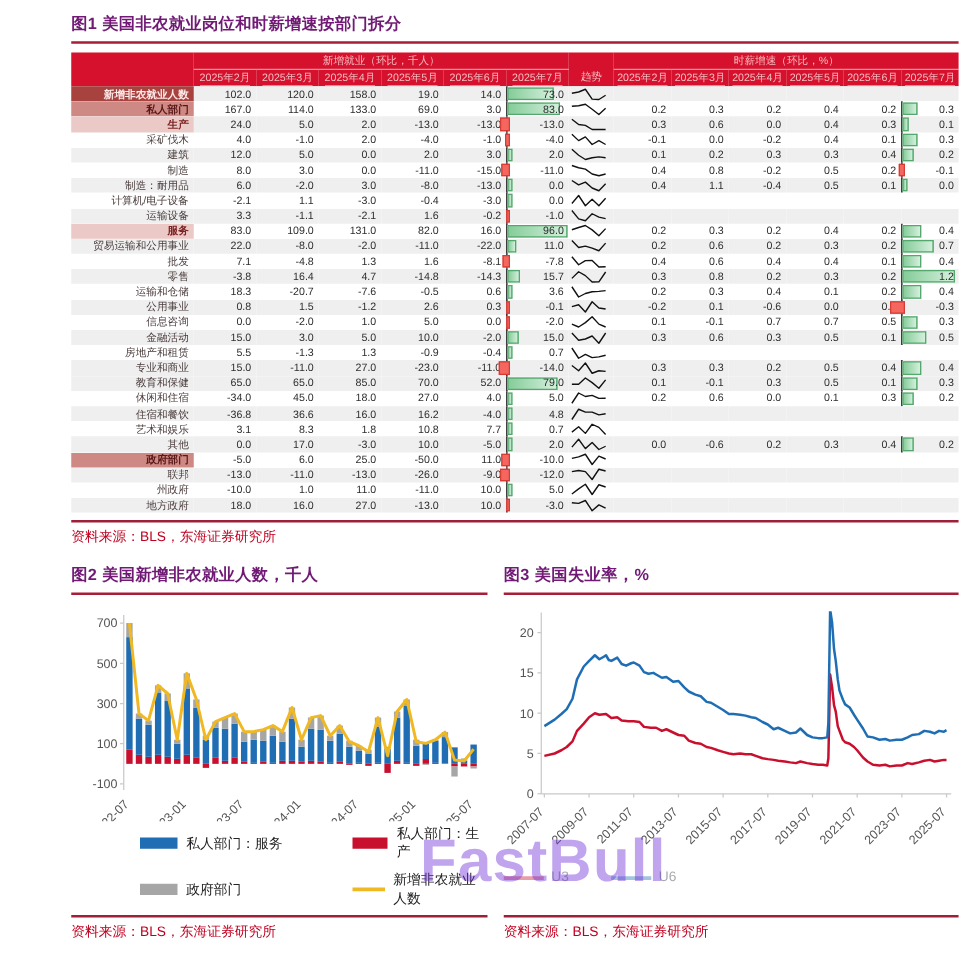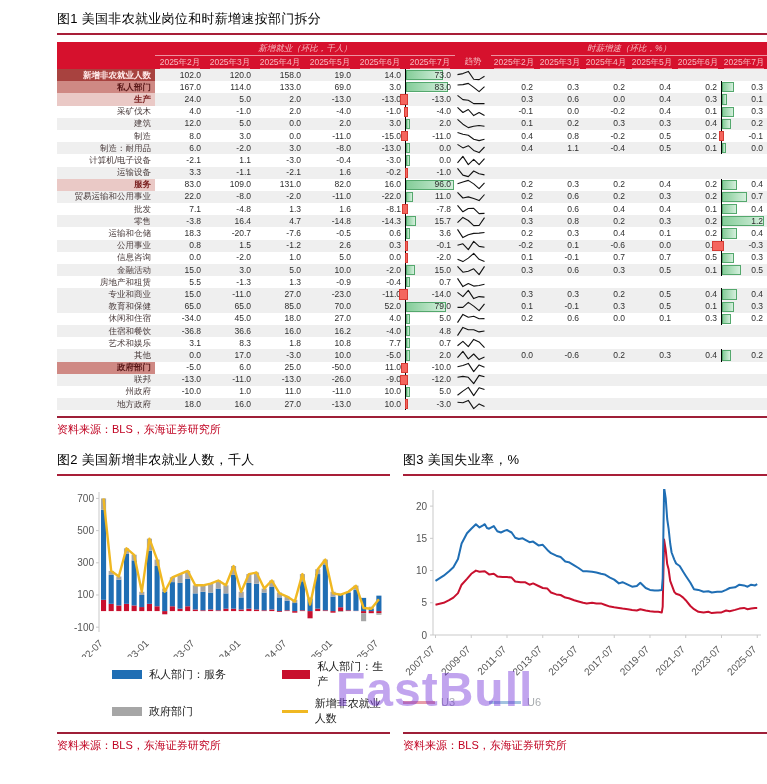--- a/index.html
+++ b/index.html
@@ -1,24 +1,24 @@
 <!DOCTYPE html>
 <html><head>
 <meta charset="utf-8">
 <style>
   html,body{margin:0;padding:0;background:#fff;}
   body{width:767px;height:784px;font-family:"Liberation Sans","DejaVu Sans",sans-serif;position:relative;overflow:hidden;}
   .page{position:relative;width:767px;height:784px;}
   .content{padding:10px 0 0 57px;width:710px;}
-  .fig-title{color:#000000;font-size:13px;font-weight:normal;letter-spacing:.3px;}
+  .fig-title{color:#701a75;font-size:13px;font-weight:bold;letter-spacing:.3px;}
   .title-rule{height:2px;background:#a81e38;margin-top:5px;}
   
   table.t1{border-collapse:collapse;table-layout:fixed;width:710px;margin-top:7px;font-size:8.5px;color:#2e2e2e;}
   table.t1 th{background:#d6112d;color:#f6bcc1;font-weight:normal;height:13px;padding:0;font-size:8.5px;}
-  th.hgroup{font-size:9px;border-bottom:1px solid rgba(255,255,255,.55);font-style:italic;}
+  th.hgroup{font-size:9px;border-bottom:1px solid rgba(255,255,255,.55);}
   th .mu{border-bottom:1px solid rgba(246,160,170,.8);padding-bottom:1px;}
   table.t1 td{height:12.2px;line-height:11px;padding:0 4px 0 0;text-align:right;position:relative;}
   tr.odd td{background:#efefef;} tr.even td{background:#ffffff;}
   td.label{text-align:left;padding:0 0 0 4px;color:#4a3c3c;overflow:hidden;white-space:nowrap;}
   td.label.ind1{padding-left:15px;} td.label.ind2{padding-left:27px;}
   tr.odd td.label.dark,tr.even td.label.dark{background:#a8423f;color:#ffe9e9;font-weight:bold;}
   tr.odd td.label.salmon,tr.even td.label.salmon{background:#cf8984;color:#591818;font-weight:bold;}
   tr.odd td.label.pink,tr.even td.label.pink{background:#eac9c6;color:#7c2222;font-weight:bold;margin-left:28px;}
   td.barcell{overflow:visible;}
   td.barcell .axis{position:absolute;left:0;top:0;bottom:0;width:1px;background:#000;}

